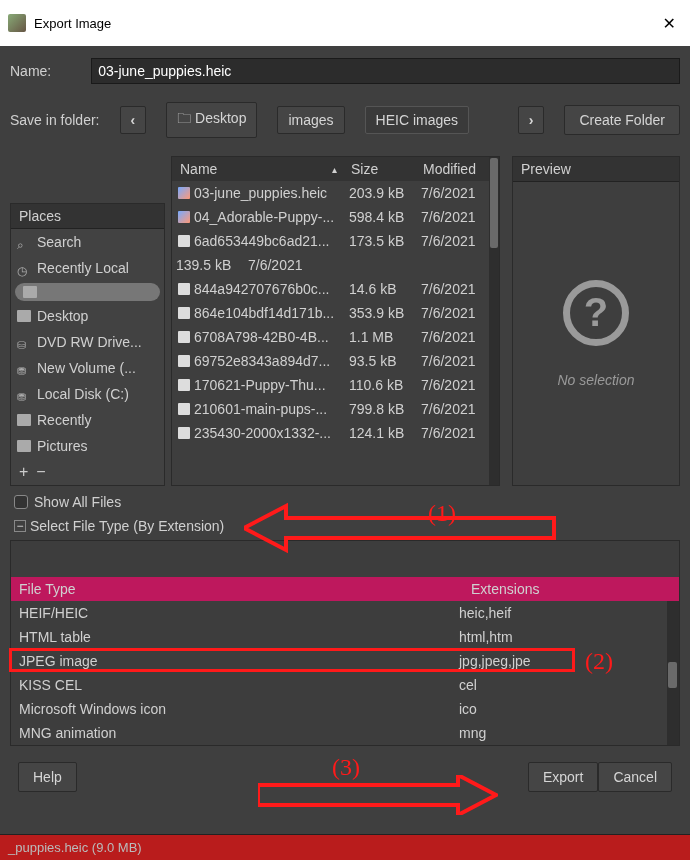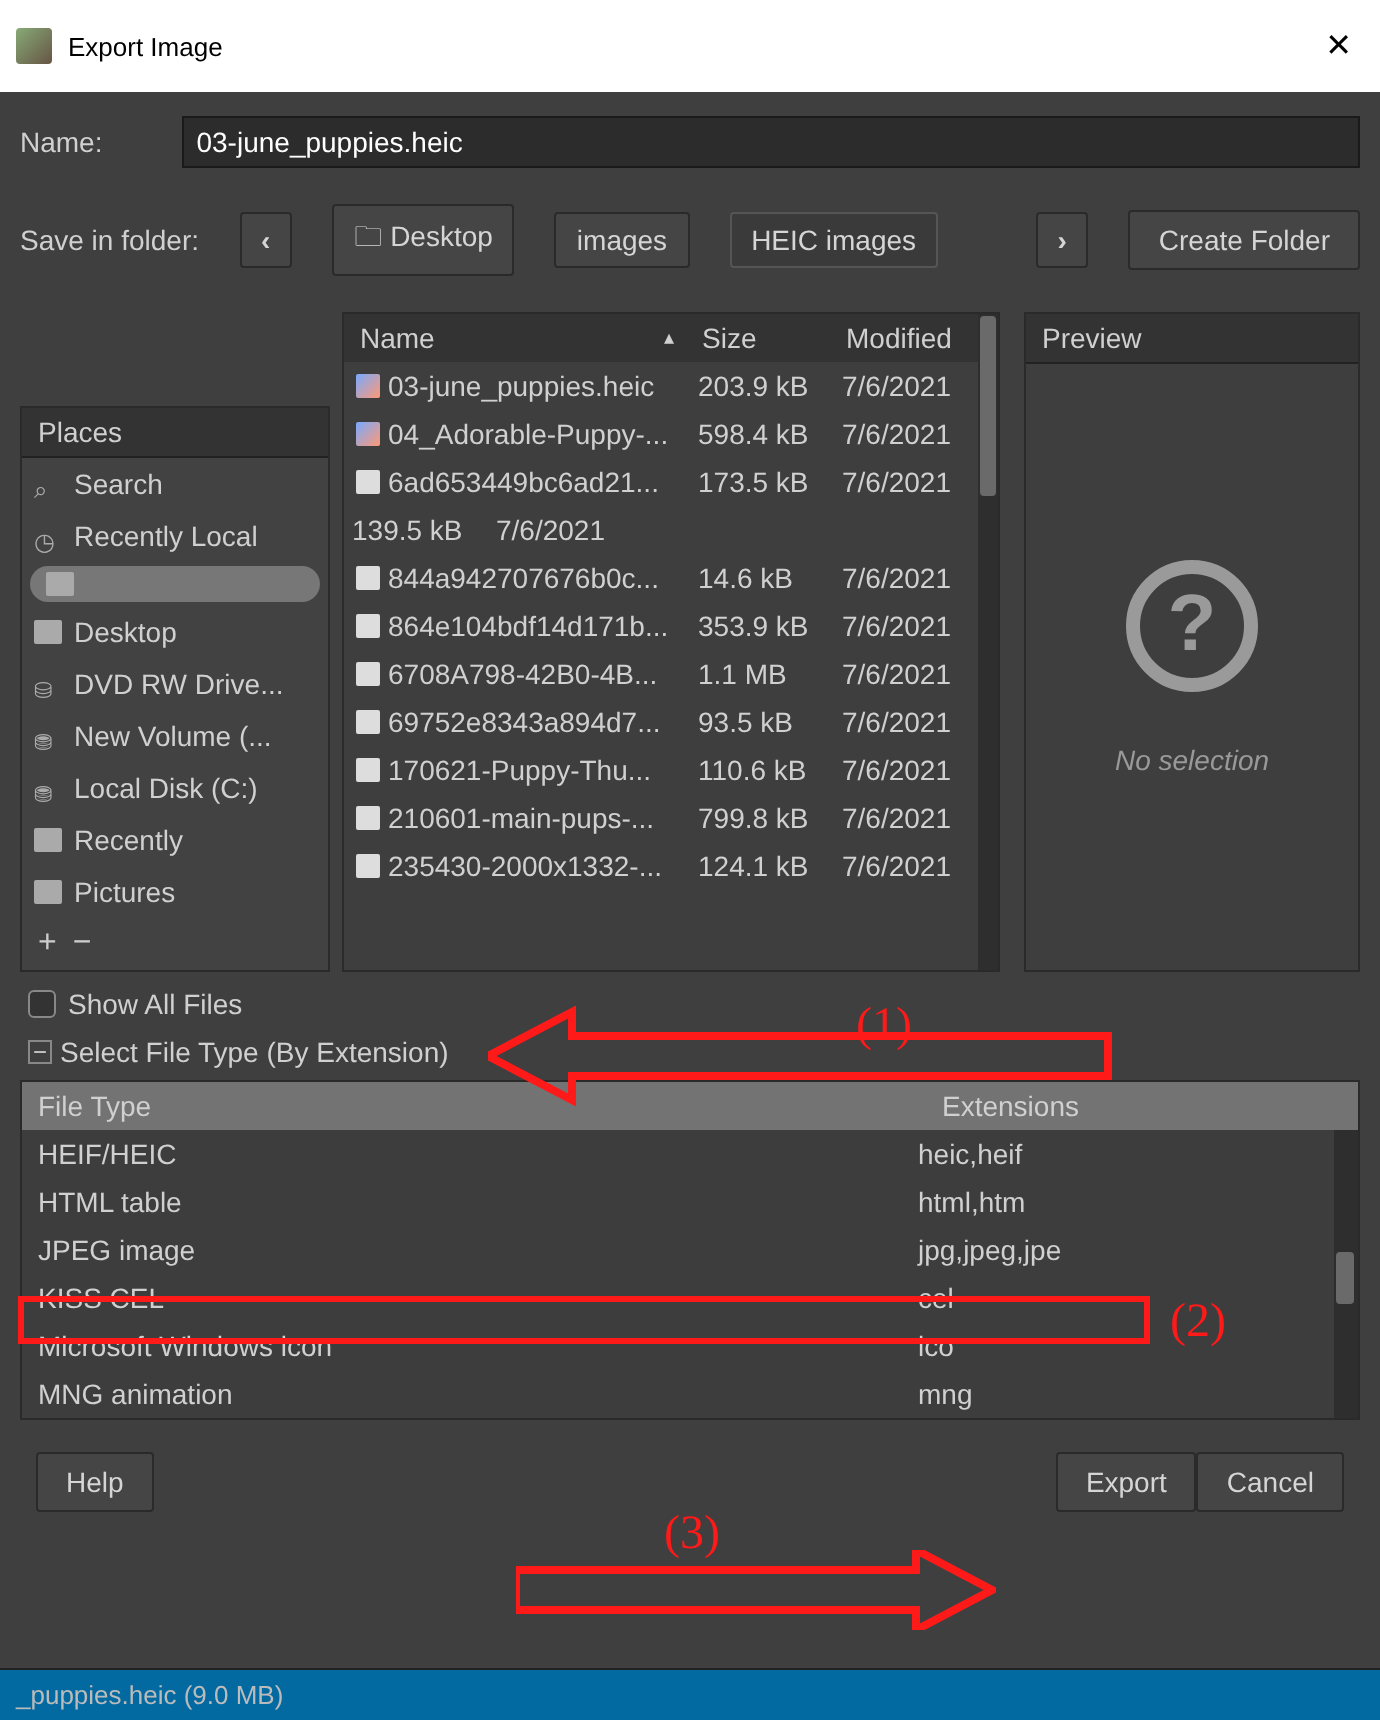--- a/index.html
+++ b/index.html
@@ -143,37 +143,37 @@
       cursor:pointer;
     }
     .expander-row .minus{width:12px;height:12px;border:1px solid #888;
       display:flex;align-items:center;justify-content:center;font-size:12px;line-height:1;}
     .type-table {
       border:1px solid #2a2a2a; background:#3d3d3d;
     }
     .type-head-row, .type-row {
       display:flex; padding:4px 8px;
     }
-    .type-head-row { background:#737373;}
+    .type-head-row { background:#be185d;margin-top:36px;}
     .th-name { flex:1;}
     .th-ext { width:200px;}
     .type-rows { max-height:160px; overflow:hidden;}
     .type-body { display:flex;}
     .type-rows-wrap{flex:1;}
     .type-scroll{width:12px;background:#2e2e2e;position:relative;}
     .type-scroll .thumb{width:9px;height:26px;background:#6a6a6a;
       border-radius:2px;margin:1px;position:relative;top:60px;}
     .button-row {
       display:flex; gap:0; padding:16px 8px;
       align-items:center;
     }
     .button-row .spacer{flex:1;}
     .statusbar {
       position:absolute; bottom:0; left:0; right:0;
-      background:#0369a1; padding:5px 8px; font-size:13px;
+      background:#b91c1c; padding:5px 8px; font-size:13px;
       color:#bbb; border-top:1px solid #222;
     }
     
     .overlay { position:absolute; top:0; left:0; width:690px; height:860px;
       pointer-events:none;}
     .ann-box { position:absolute; border:3px solid #ff1a1a;}
     .ann-num { position:absolute; color:#ff1a1a; font-size:24px;
       font-family: serif;}
     .arrow { position:absolute; }
   </style>

